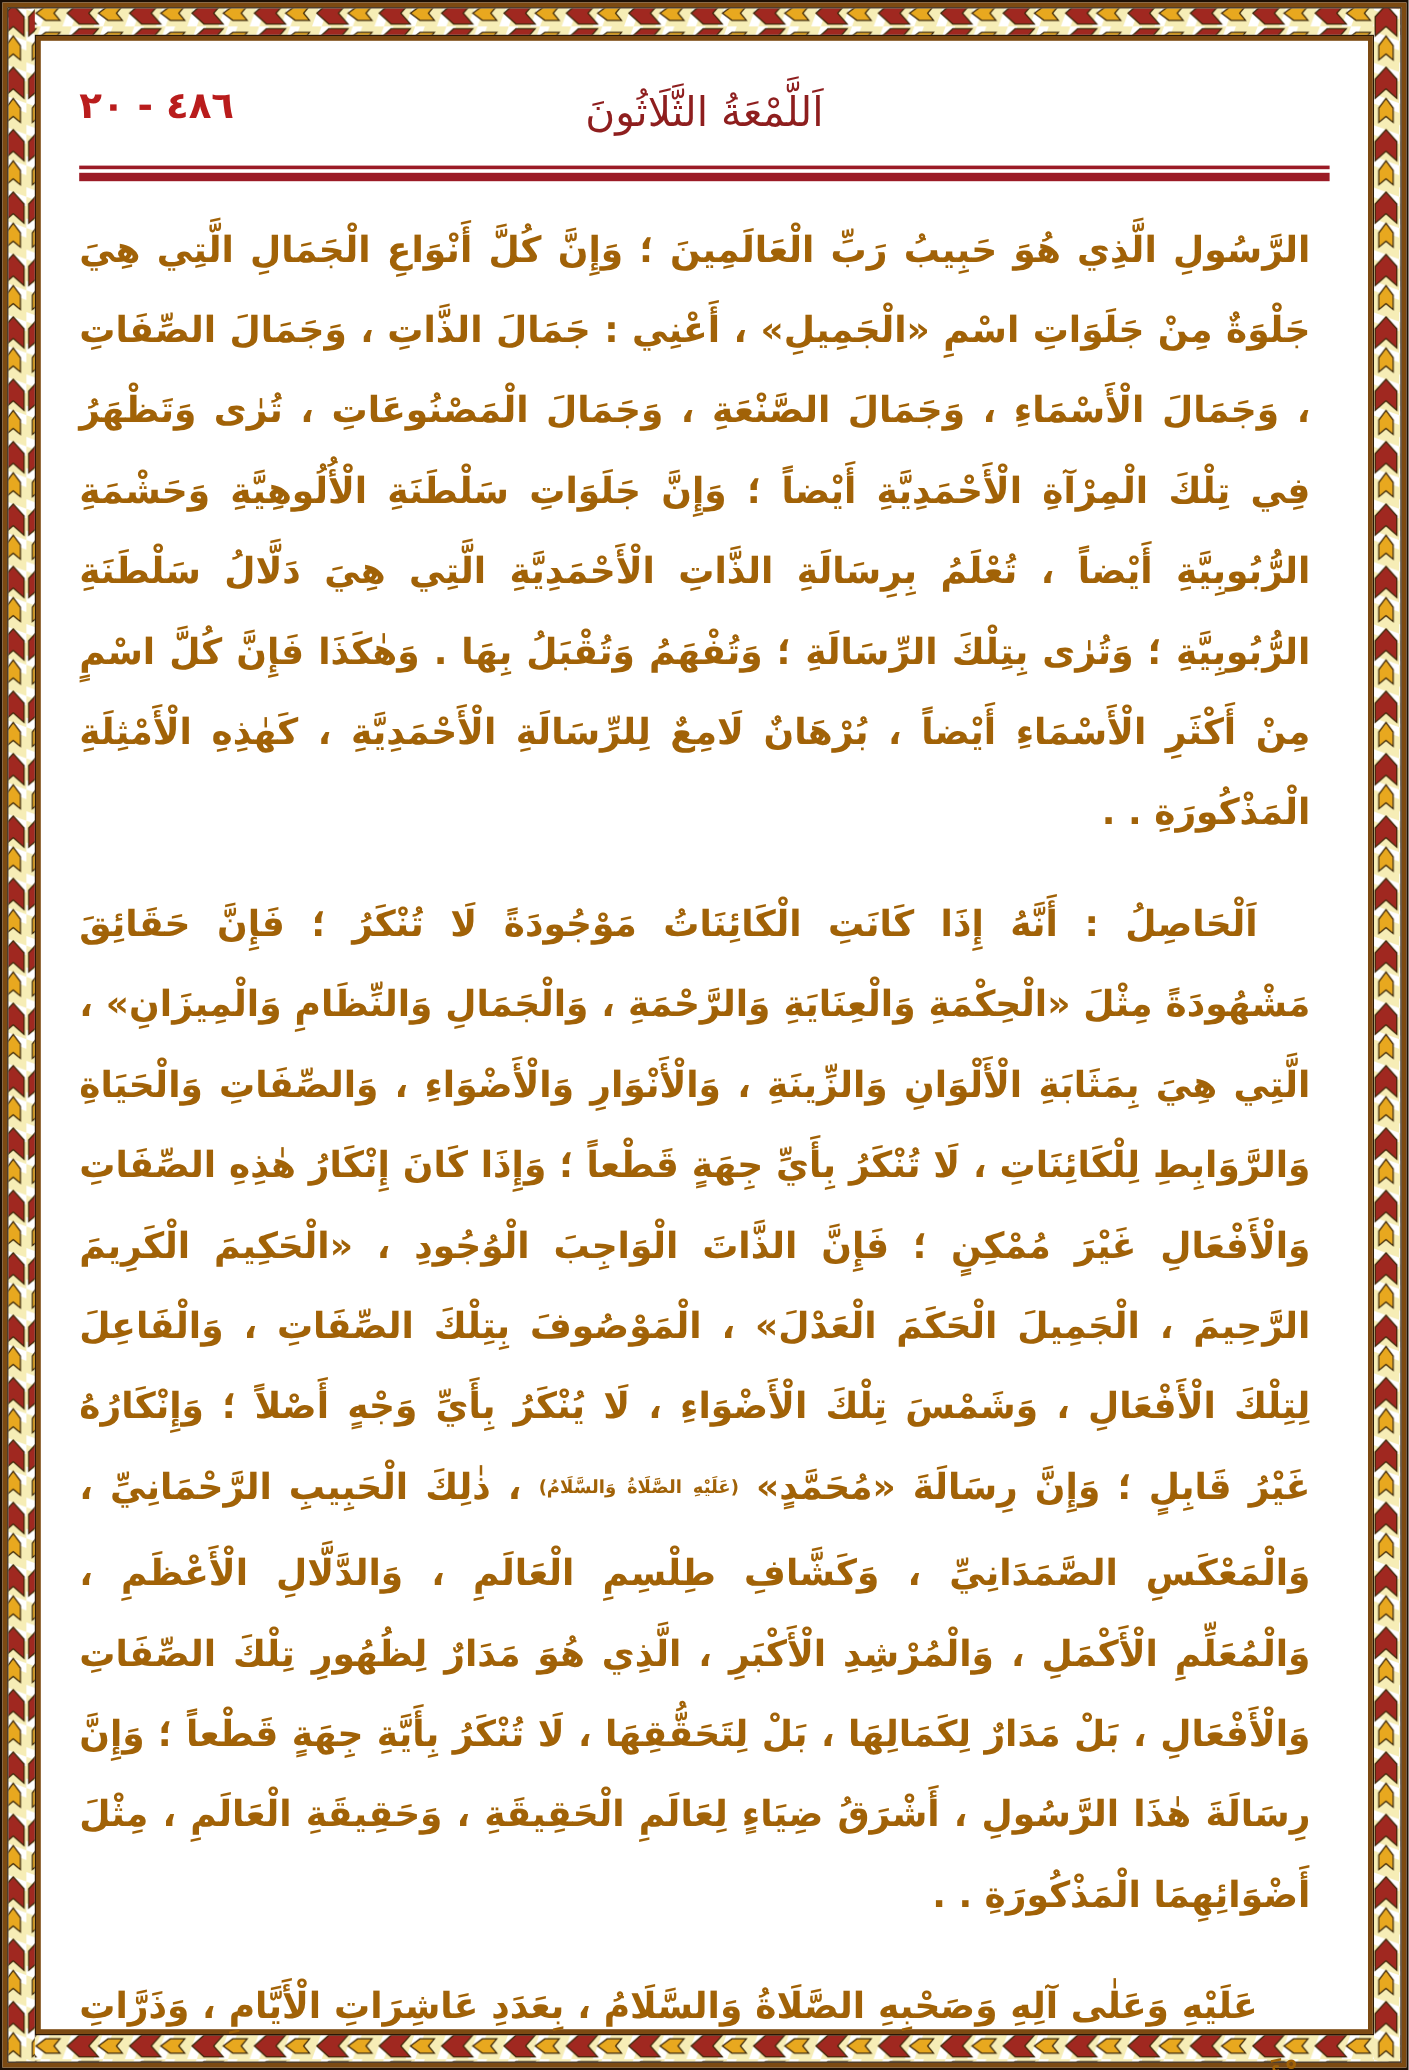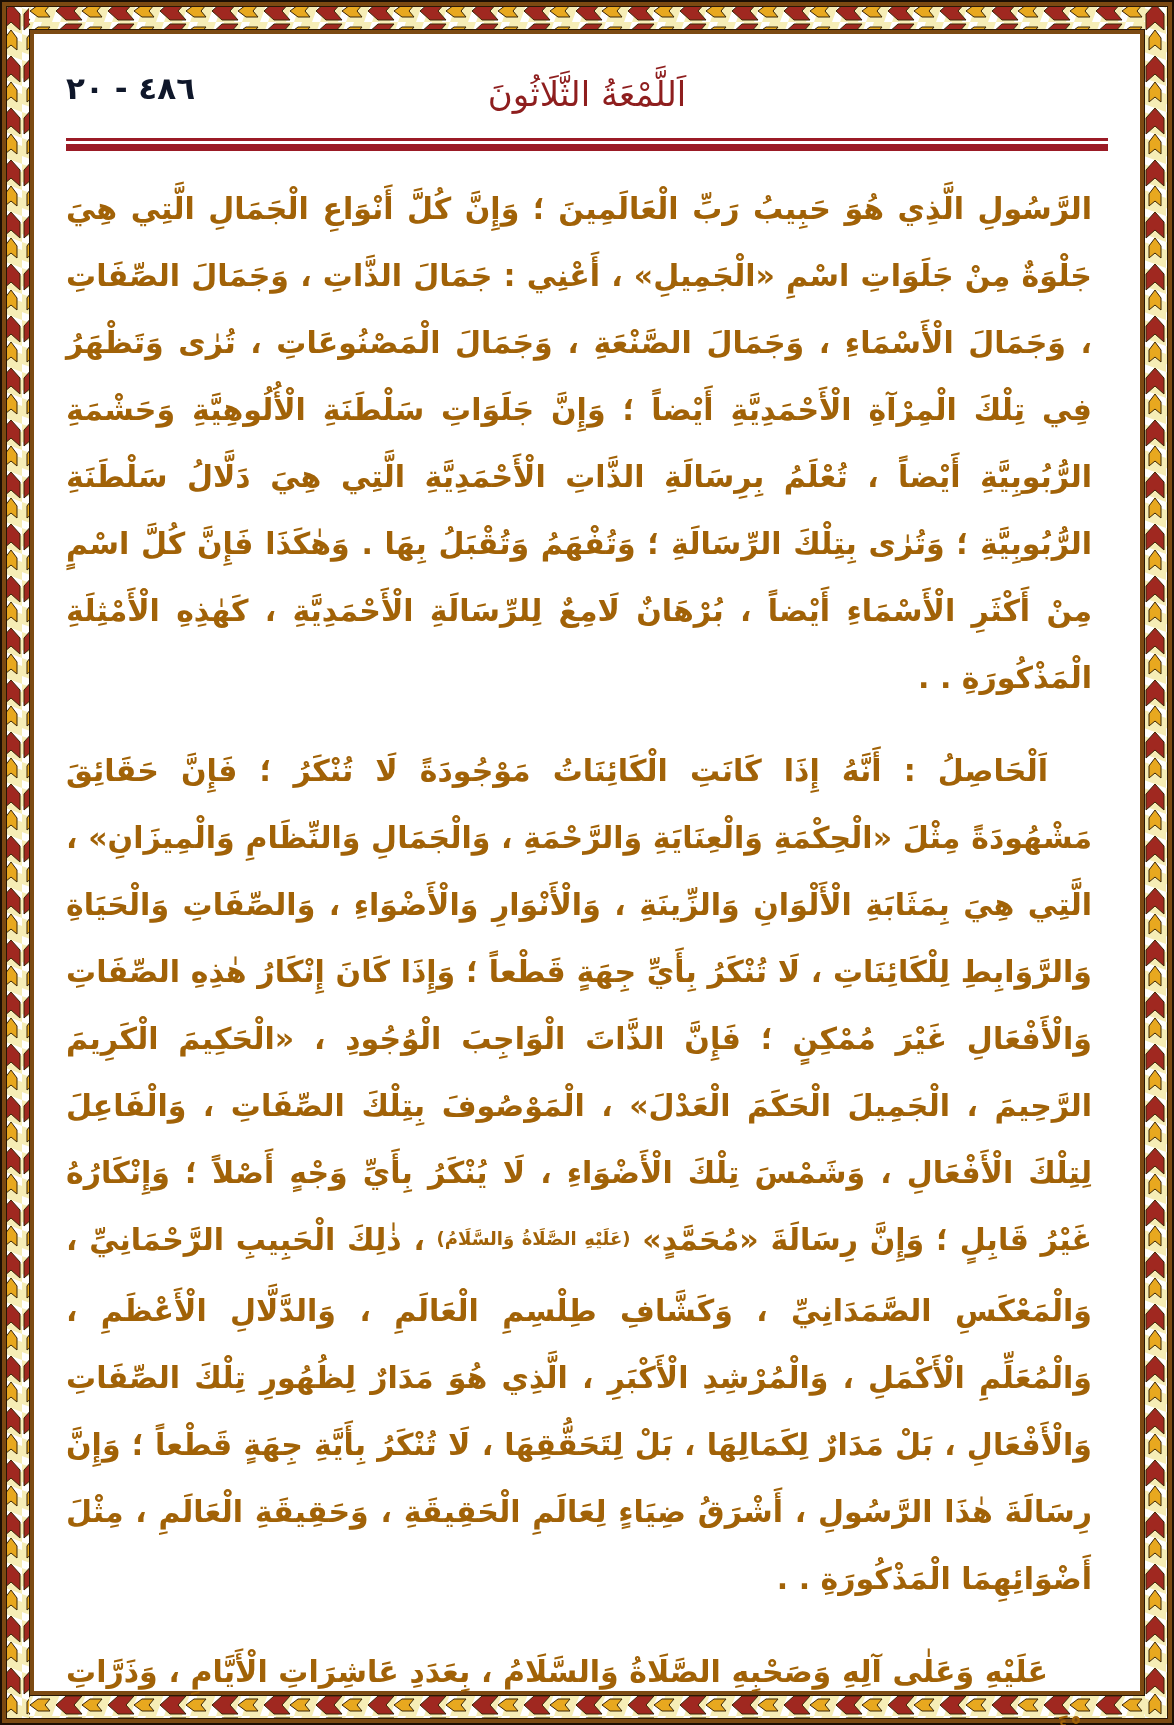--- a/index.html
+++ b/index.html
@@ -18,36 +18,36 @@
     color:#8E1E1E;
   }
   .header{position:relative;height:64px;}
   .page-title{
     text-align:center;
     font-size:34px;font-weight:400;color:#8E1E1E;
     line-height:64px;
   }
   .page-number{
     position:absolute;left:0;top:8px;
-    font-size:31px;font-weight:700;color:#0f172a;
+    font-size:31px;font-weight:700;color:#b91c1c;
     direction:rtl;
   }
   .rule-thin{height:3px;background:#9B1B26;margin-top:12px;}
   .rule-thick{height:7px;background:#9B1B26;margin-top:3px;}
   .body-text{margin-top:24px;}
   .body-text p{
     margin:0 16px 26px 0;
     font-size:30px;font-weight:700;
     line-height:67px;
     color:#a16207;
     text-align:justify;
   }
   .indent{text-indent:44px;}
   .honorific{
-    font-size:18px;font-weight:700;
+    font-size:15px;font-weight:700;
     position:relative;top:-5px;
     white-space:nowrap;
   }
   .ornament-wrap{margin-top:20px;text-align:center;}
 </style>
 </head>
 <body>
 
 <div class="page">
 

